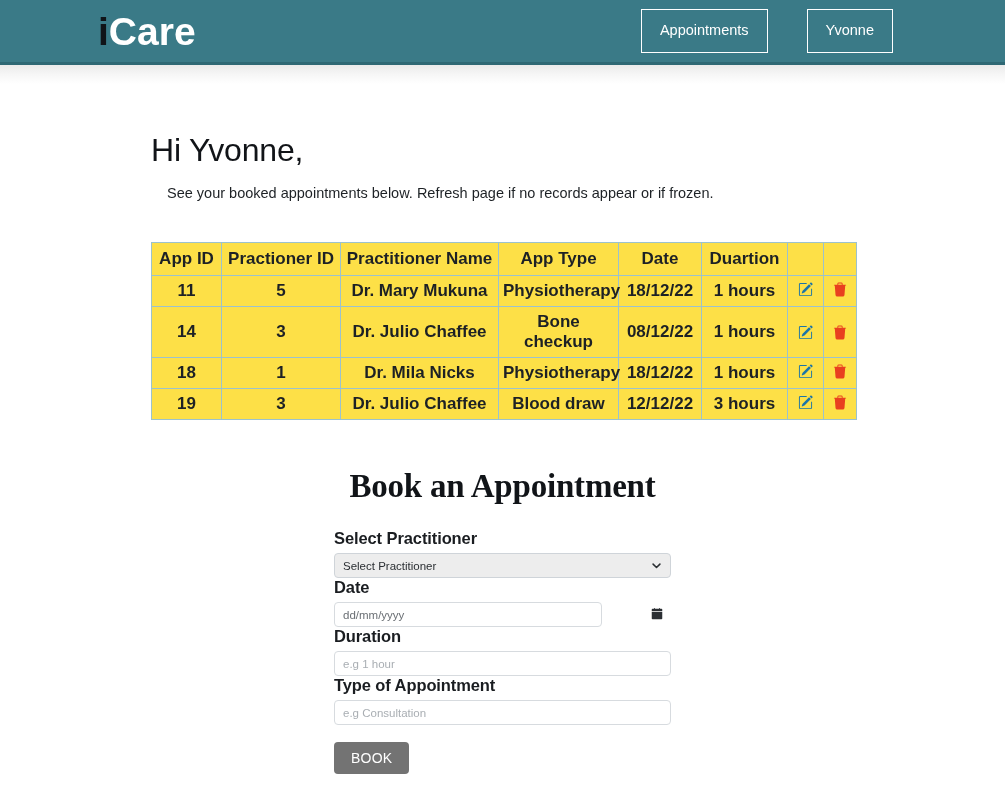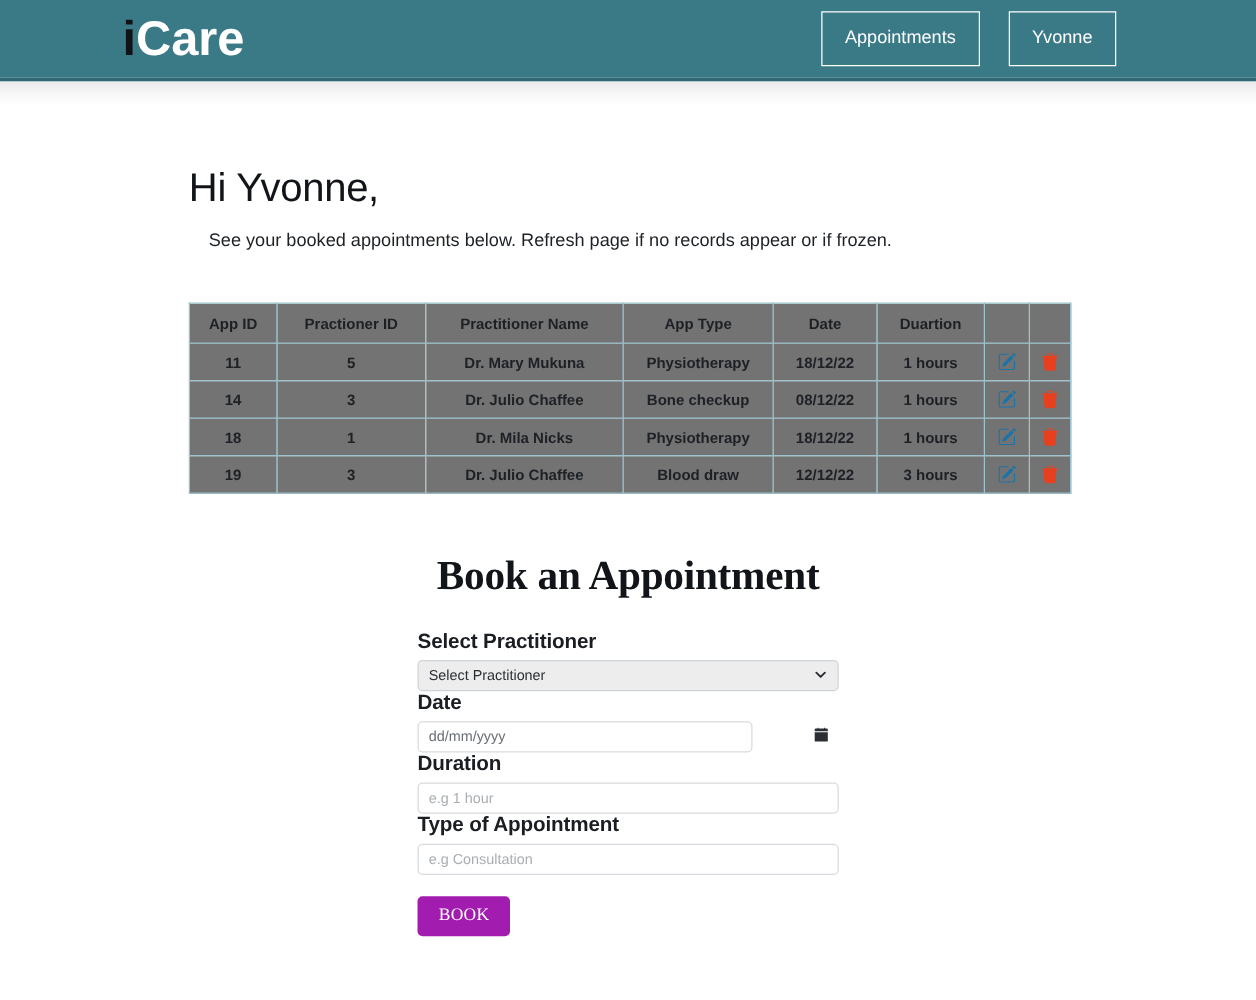--- a/index.html
+++ b/index.html
@@ -33,21 +33,21 @@
     font-size: 39px;
     font-weight: bold;
     letter-spacing: 0px;
     line-height: 1;
     white-space: nowrap;
     user-select: none;
   }
   .brand .brand-i { color: #101418; }
   .brand .brand-rest { color: #ffffff; }
 
-  .nav-actions { display: flex; gap: 23px; }
+  .nav-actions { display: flex; gap: 39px; }
   .nav-btn {
     border: 1px solid #ffffff;
     background: transparent;
     color: #ffffff;
     font-family: "Liberation Sans", sans-serif;
     font-size: 14.5px;
     padding: 13px 18px;
     line-height: 1.1;
     cursor: pointer;
     border-radius: 0;
@@ -77,24 +77,24 @@
   
   .table-wrap { padding: 25px 0 0 151px; }
   table.appts {
     border-collapse: collapse;
     width: 703px;
     table-layout: fixed;
     background: #fff;
   }
   table.appts th, table.appts td {
     border: 1px solid #9cc2cd;
-    font-size: 12px;
+    font-size: 17px;
     text-align: center;
     color: #1d2125;
-    background: #737373;
+    background: #fde047;
   }
   table.appts th {
     font-weight: bold;
     height: 32px;
     padding: 6px 4px;
   }
   table.appts td {
     height: 30px;
     padding: 5px 4px;
     font-weight: bold;
@@ -179,25 +179,25 @@
     color: #6a6f74;
     cursor: text;
   }
   .cal-icon {
     position: absolute; right: 8px; top: 50%;
     transform: translateY(-50%);
     pointer-events: none;
   }
   .book-btn {
     margin-top: 17px;
-    background: #a21caf;
+    background: #737373;
     color: #ffffff;
     border: none;
     border-radius: 4px;
-    font-family: Liberation Serif, serif;
+    font-family: Liberation Sans, sans-serif;
     font-size: 14px;
     padding: 8px 17px;
     cursor: pointer;
     letter-spacing: 0.2px;
   }
 </style>
 </head>
 <body>
 
 <div class="navbar">

